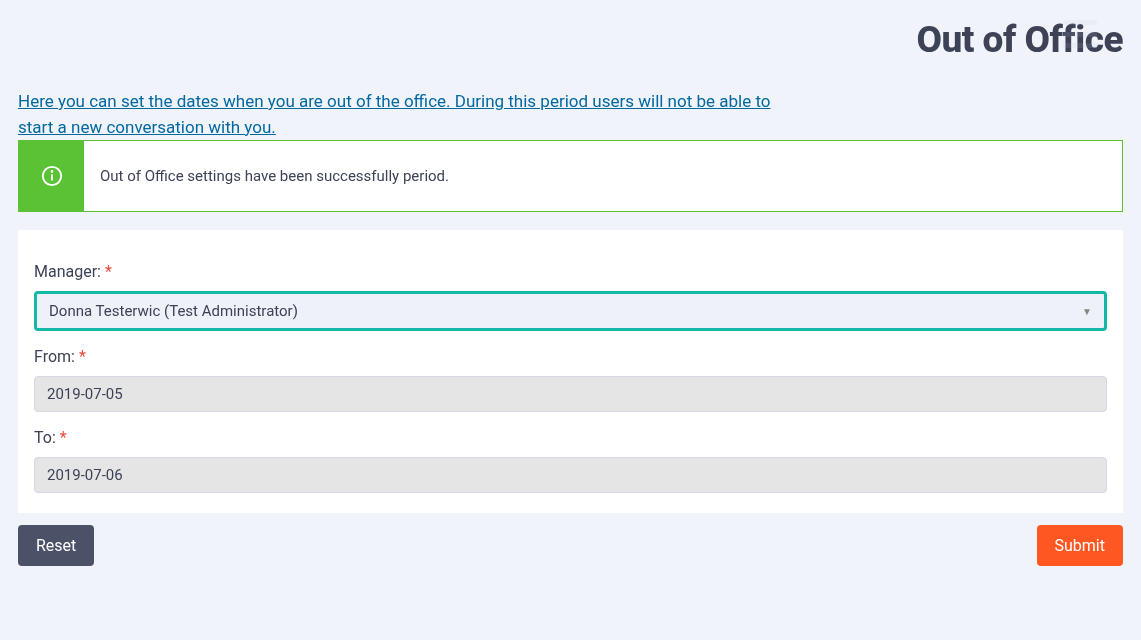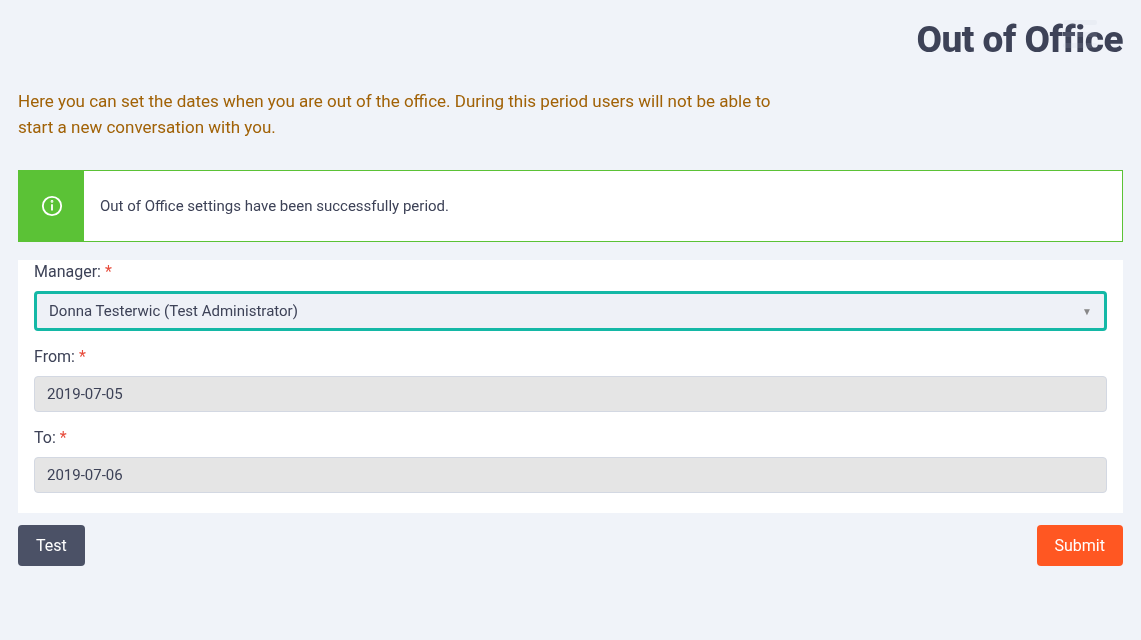--- a/index.html
+++ b/index.html
@@ -17,24 +17,24 @@
     .page-title {
       font-size: 37px;
       font-weight: 800;
       color: #3d4257;
       margin-bottom: 28px;
       letter-spacing: -0.5px;
       text-align: right;
     }
     .description {
       font-size: 17px;
-      color: #a16207;
+      color: #0369a1;
       line-height: 1.5;
       max-width: 760px;
-      margin-bottom: 30px;
+      text-decoration: underline;
     }
     .alert {
       display: flex;
       align-items: stretch;
       border: 1px solid #5BC236;
       background: #fff;
       margin-bottom: 18px;
     }
     .alert-icon {
       width: 65px;
@@ -48,21 +48,21 @@
       width: 22px;
       height: 22px;
     }
     .alert-text {
       padding: 26px 16px;
       font-size: 15px;
       color: #3d4257;
     }
     .form-card {
       background: #fff;
-      padding: 2px 16px 20px 16px;
+      padding: 32px 16px 20px 16px;
     }
     .form-group {
       margin-bottom: 16px;
     }
     .form-group:last-child {
       margin-bottom: 0;
     }
     .form-label {
       font-size: 16px;
       color: #3d4257;
@@ -185,15 +185,15 @@
 
   <div class="form-group">
     <label class="form-label">
       <span>To:</span> <span class="required">*</span>
     </label>
     <input type="text" class="form-input" value="2019-07-06" style="">
   </div>
 </div>
 
 <div class="button-row">
-  <button class="btn btn-reset">Test</button>
+  <button class="btn btn-reset">Reset</button>
   <button class="btn btn-submit">Submit</button>
 </div>
 
 </body></html>

